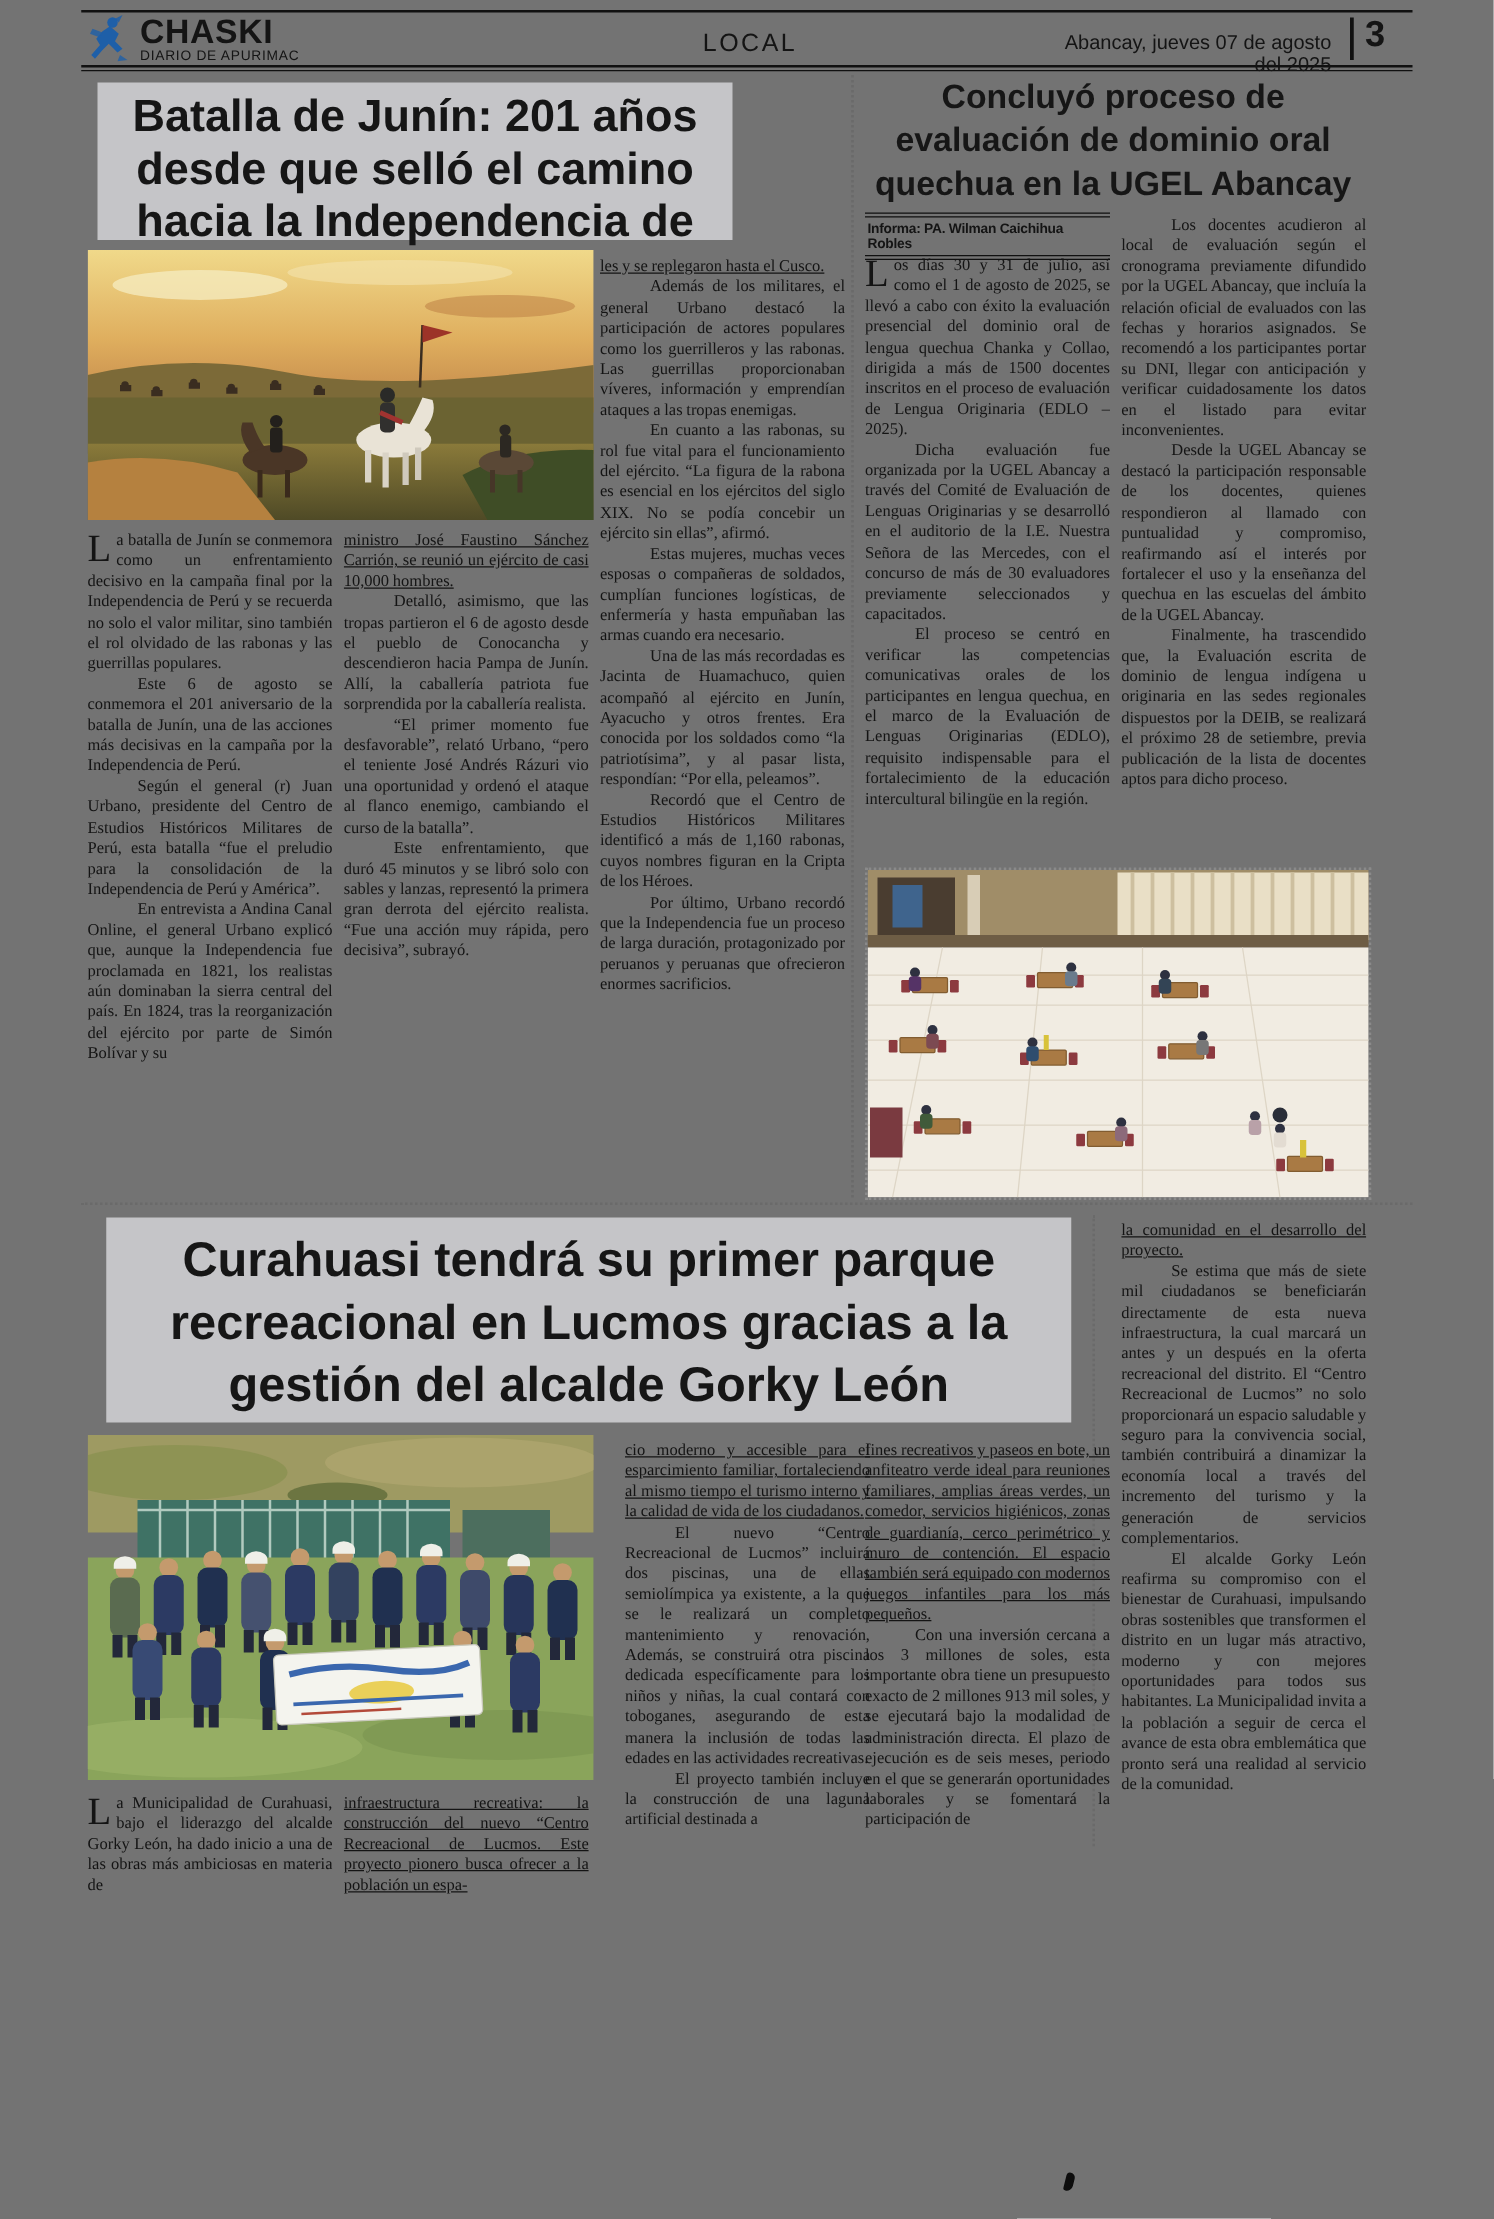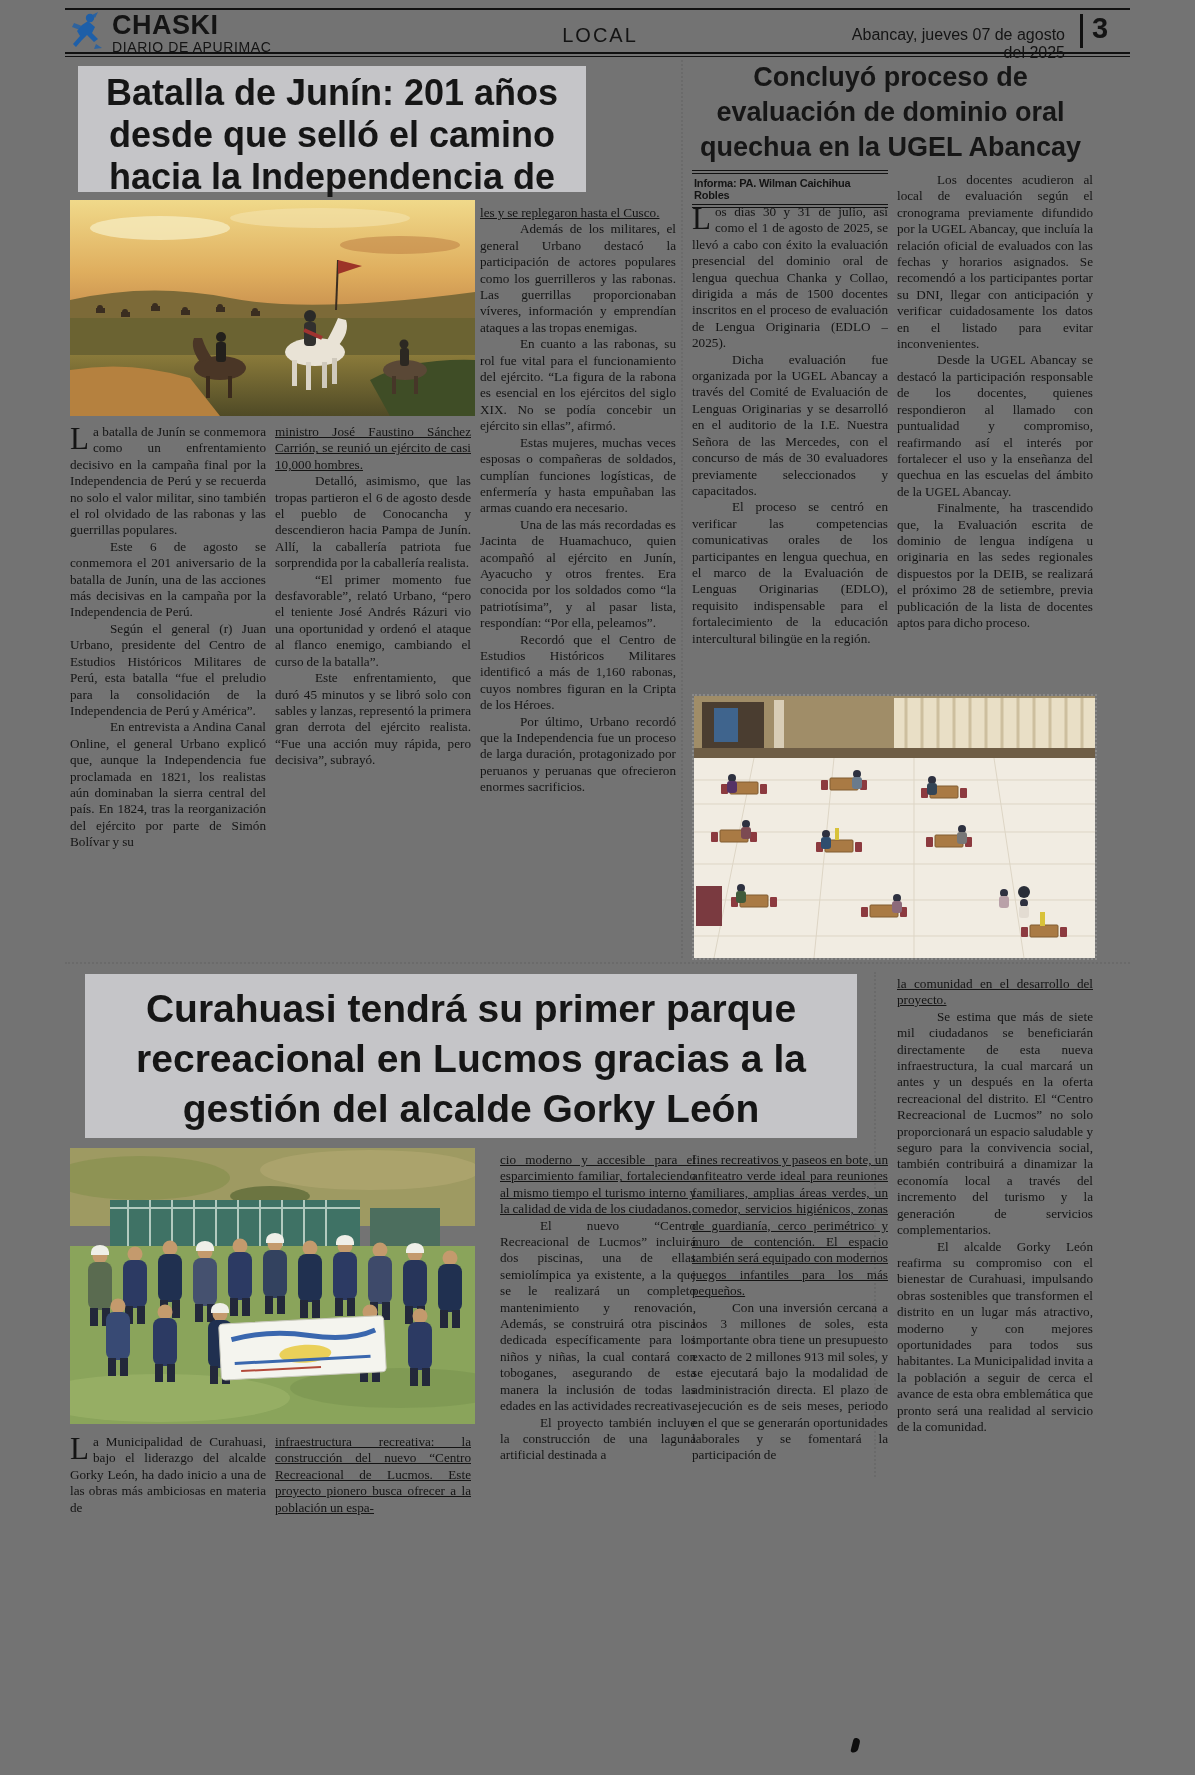--- a/index.html
+++ b/index.html
@@ -4,21 +4,21 @@
 <style>
   html,body{margin:0;padding:0;background:#ffffff;}
   .page{position:relative;width:1195px;height:1775px;background:#737373;overflow:hidden;
         font-family:"Liberation Serif",serif;color:#141414;}
   .hrule{position:absolute;background:#111;}
   .dotted-v{position:absolute;width:0;border-left:2px dotted #6a6a6a;}
   .dotted-h{position:absolute;height:0;border-top:2px dotted #6a6a6a;}
 
   
   .brand-name{font-family:"Liberation Sans",sans-serif;font-weight:900;font-size:27px;line-height:26px;letter-spacing:.5px;}
-  .brand-sub{font-family:"Liberation Sans",sans-serif;font-size:14px;letter-spacing:.6px;margin-top:1px;}
+  .brand-sub{font-family:"Liberation Sans",sans-serif;font-size:11px;letter-spacing:.6px;margin-top:1px;}
   .section-label{position:absolute;left:480;top:24px;left:480px;width:240px;text-align:center;
         font-family:"Liberation Sans",sans-serif;font-weight:400;font-size:20px;letter-spacing:2px;}
   .edition-date{position:absolute;left:830px;top:26px;width:235px;text-align:right;
         font-family:"Liberation Sans",sans-serif;font-size:16px;}
   .pagenum-sep{position:absolute;left:1080px;top:14px;width:3px;height:34px;background:#111;}
   .pagenum{position:absolute;left:1092px;top:12px;font-family:"Liberation Sans",sans-serif;font-weight:800;font-size:29px;}
 
   
   .headline{position:absolute;text-align:center;font-family:"Liberation Sans",sans-serif;font-weight:800;color:#161616;}
   .headline.gray{background:#c5c5c8;}

